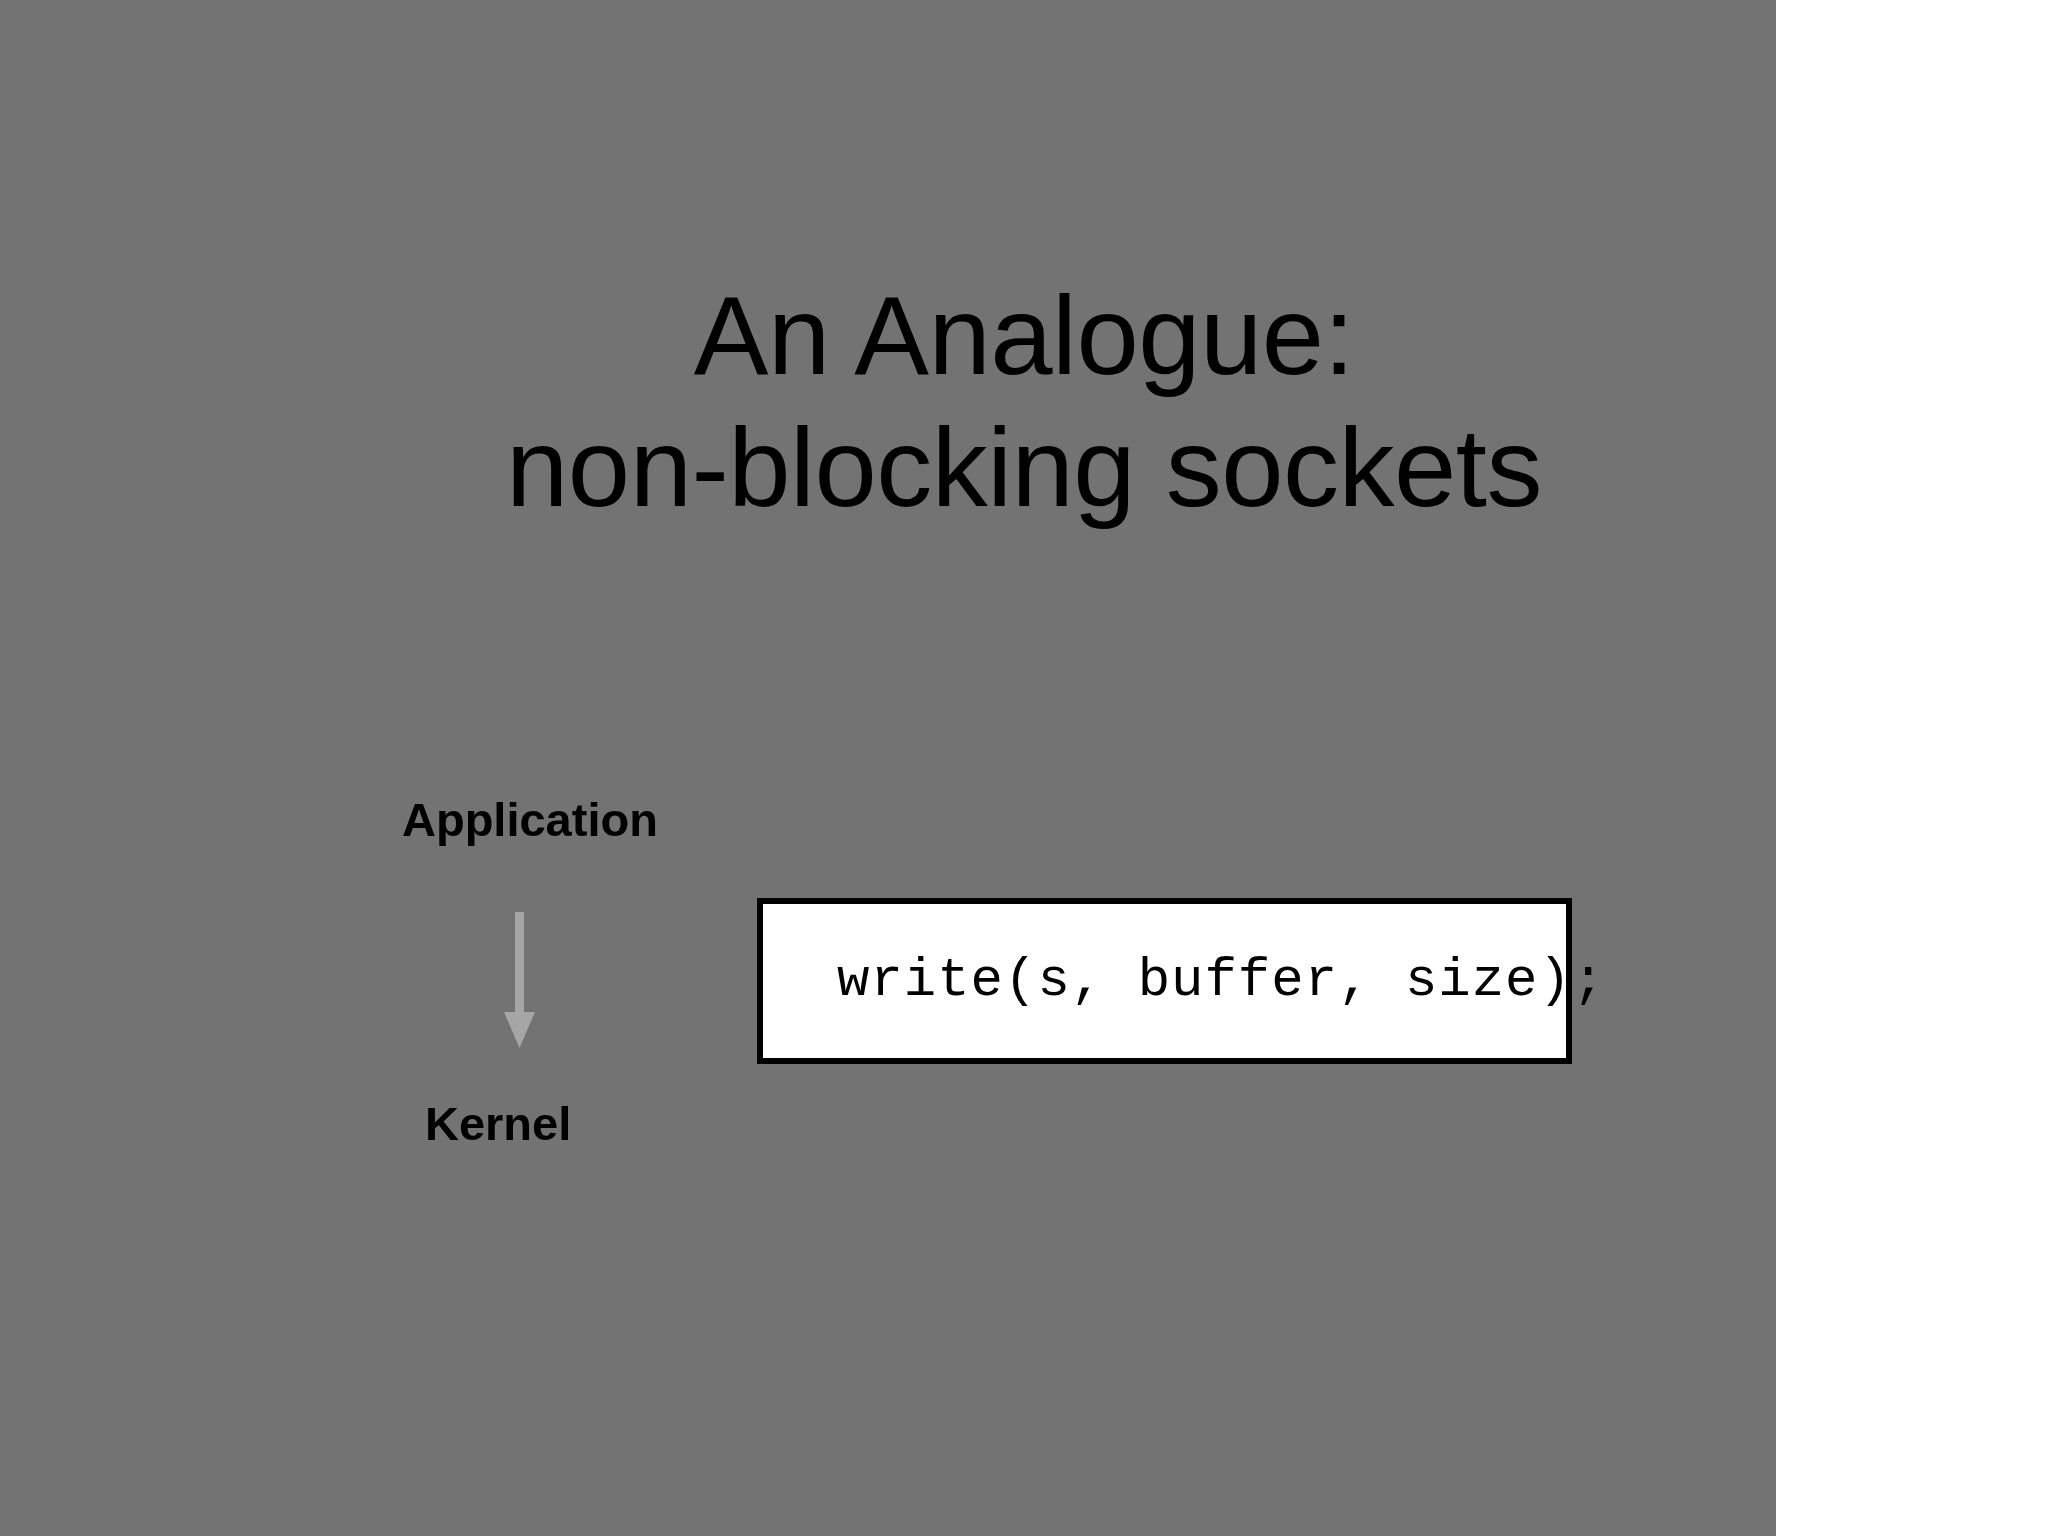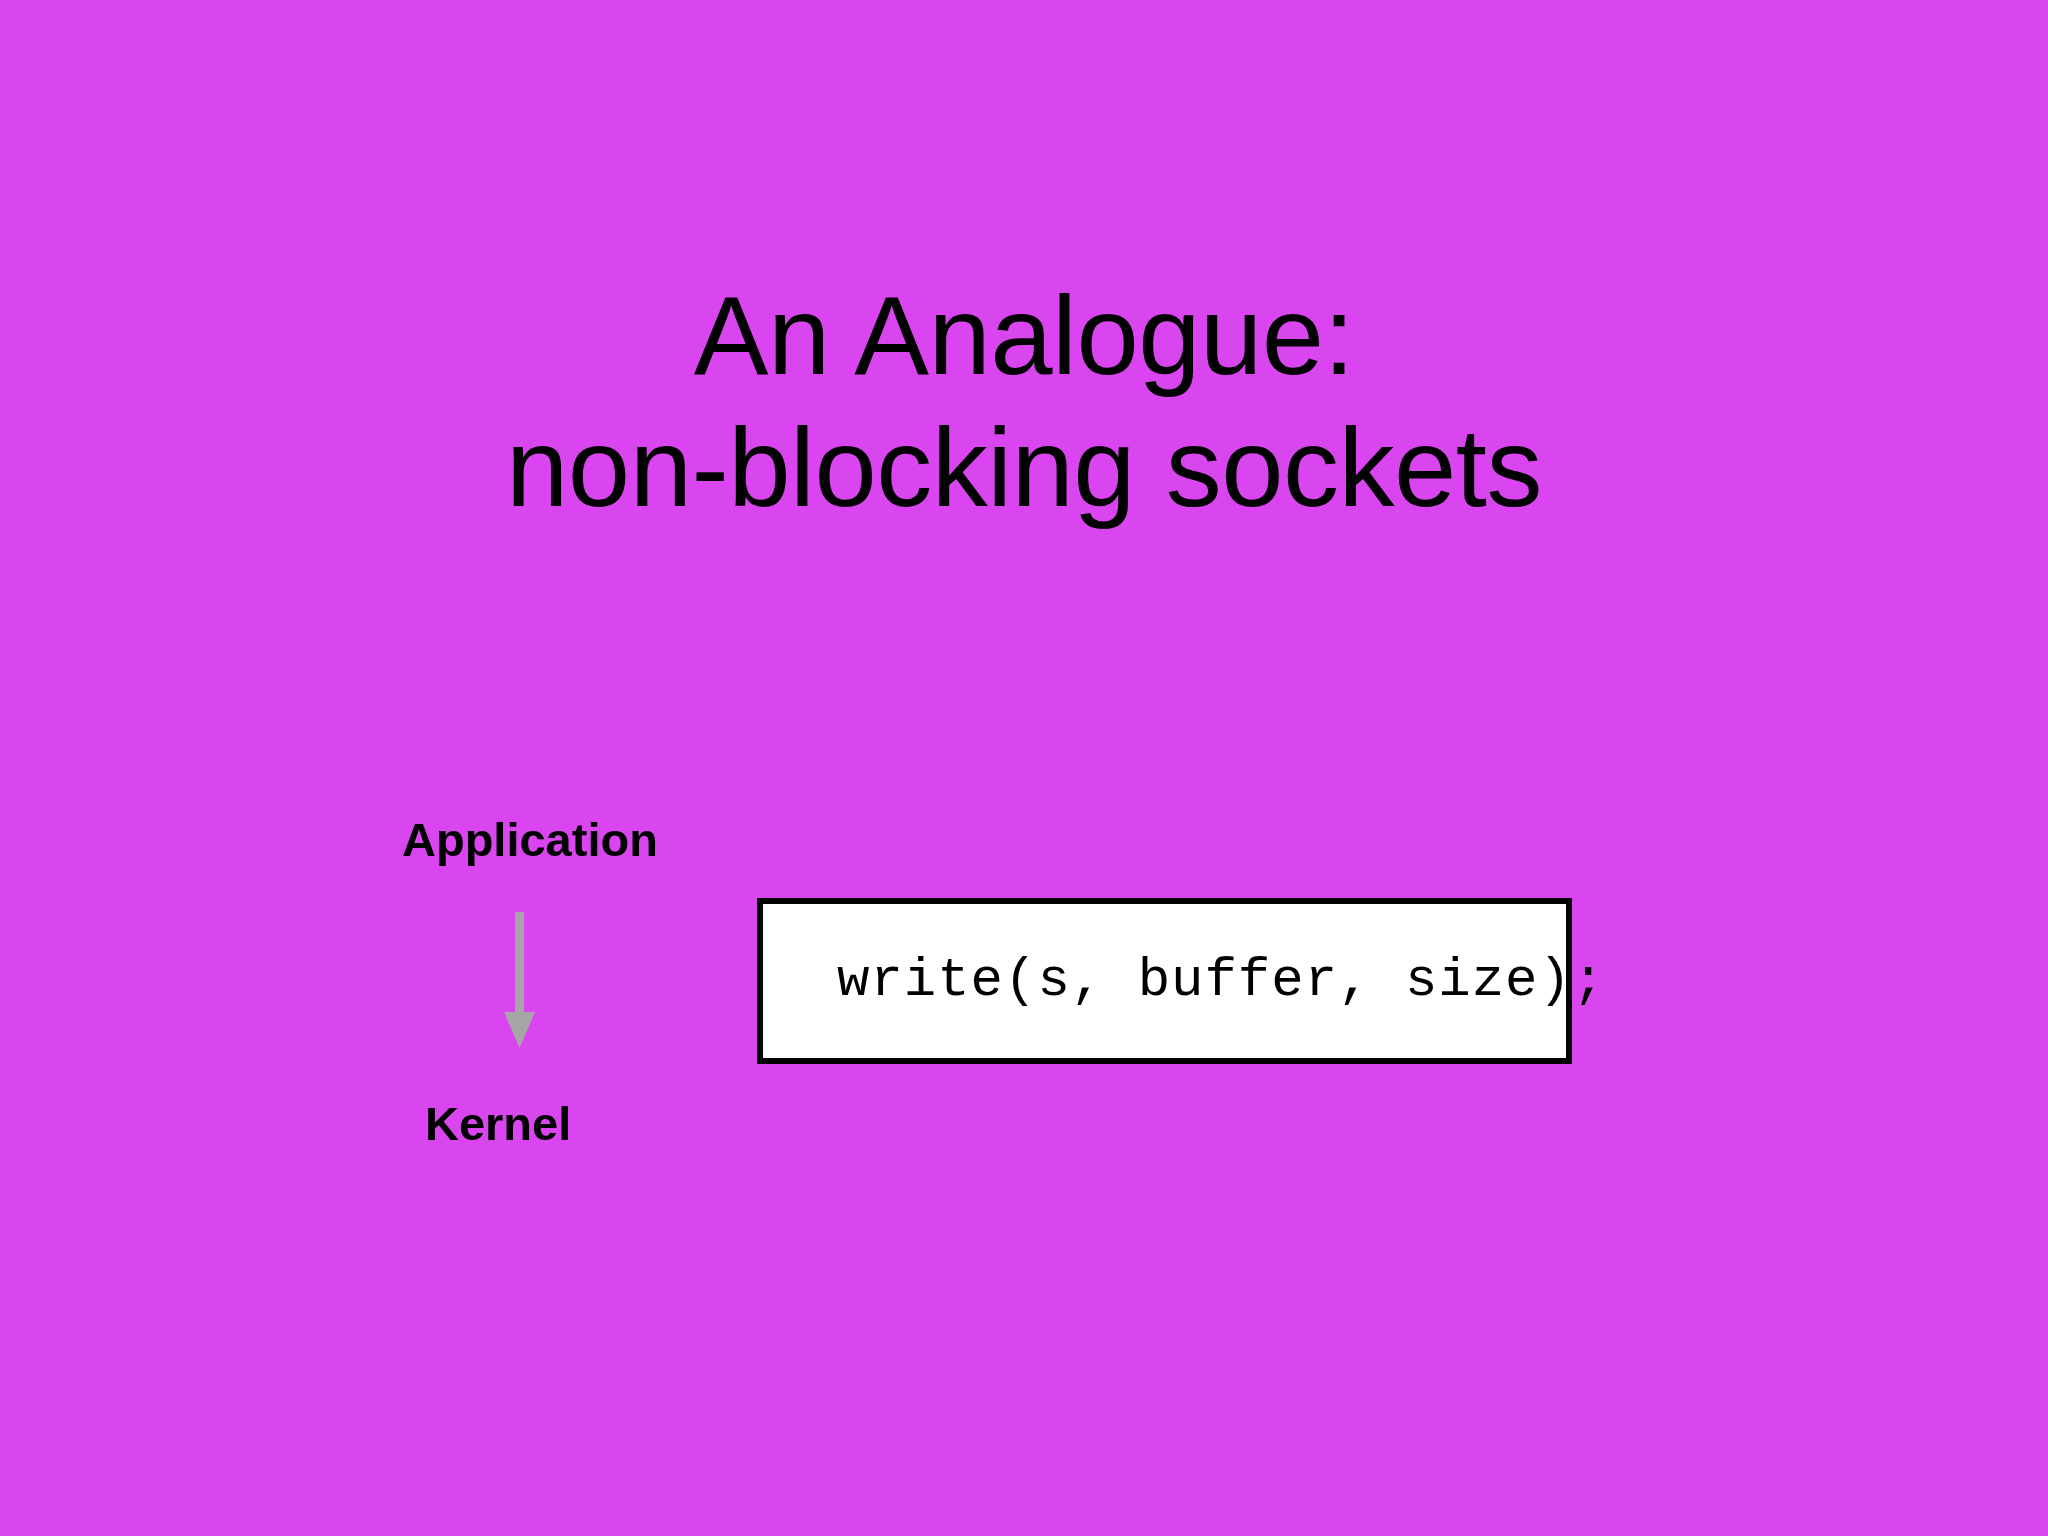--- a/index.html
+++ b/index.html
@@ -10,23 +10,23 @@
   body {
     width: 2048px;
     height: 1536px;
     overflow: hidden;
     font-family: "Liberation Sans", sans-serif;
     color: #000000;
   }
 
   .slide {
     position: relative;
-    width: 2048px;
+    width: 1776px;
     height: 1536px;
-    background: #d946ef;
+    background: #737373;
   }
 
   
   .slide-title {
     position: absolute;
     left: 0;
     top: 270px;
     width: 2048px;
     text-align: center;
     font-family: "Liberation Sans", sans-serif;
@@ -43,21 +43,21 @@
     position: absolute;
     font-family: "Liberation Sans", sans-serif;
     font-weight: 700;
     font-size: 47px;
     line-height: 1;
     color: #000000;
     white-space: nowrap;
   }
   .layer-label.application {
     left: 402px;
-    top: 816px;
+    top: 796px;
     text-align: right;
   }
   .layer-label.kernel {
     left: 425px;
     top: 1100px;
   }
 
   .flow-arrow {
     position: absolute;
     left: 489px;

